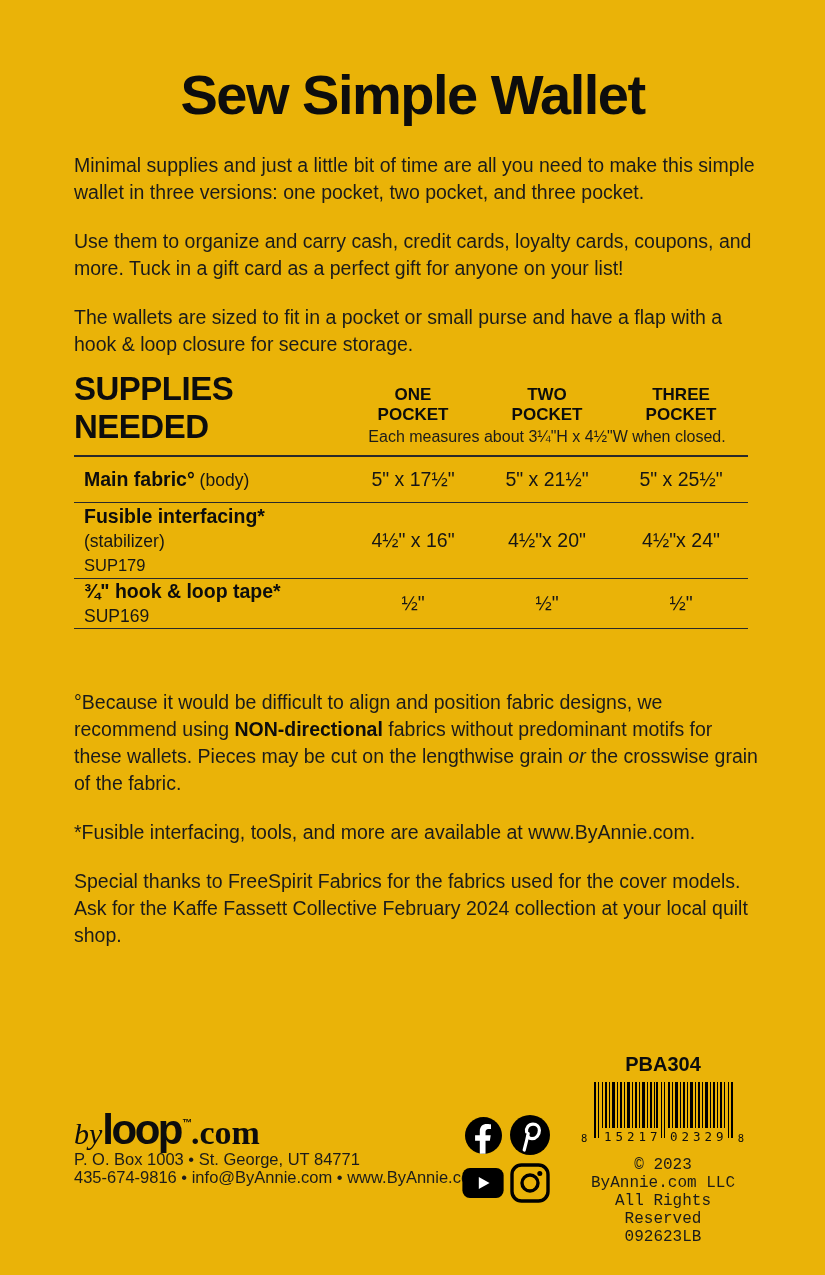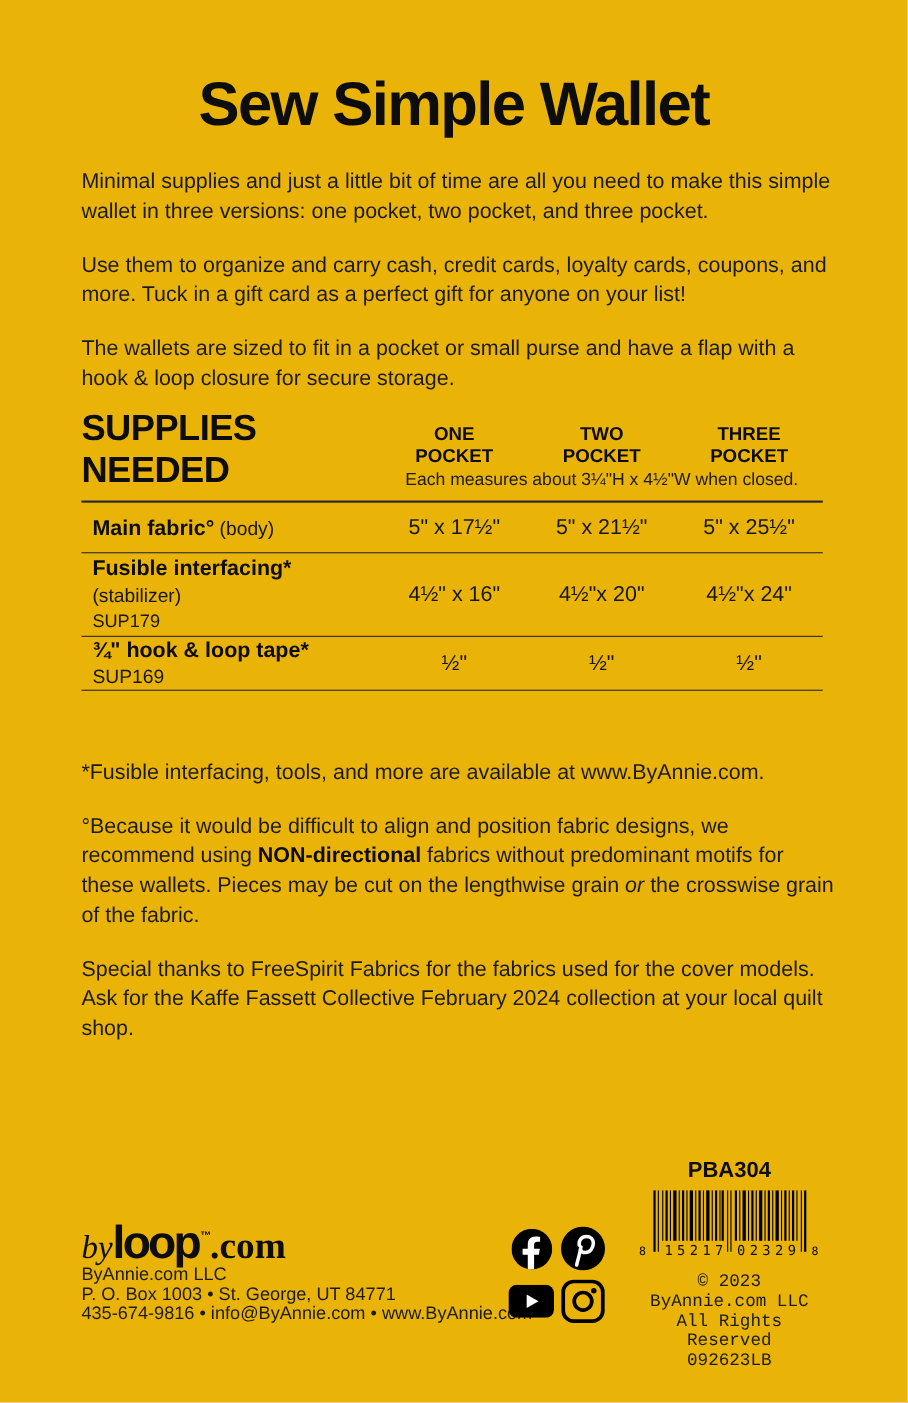--- a/index.html
+++ b/index.html
@@ -125,33 +125,32 @@
       <div class="svals">
         <div class="sval">½"</div>
         <div class="sval">½"</div>
         <div class="sval">½"</div>
       </div>
     </div>
 
   </div>
 
   <div class="notes">
+    <p><span>°Because it would be difficult to align and position fabric designs, we recommend using </span><span class="b">NON-directional</span><span> fabrics without predominant motifs for these wallets. Pieces may be cut on the lengthwise grain </span><span class="i">or</span><span> the crosswise grain of the fabric.</span></p>
     <p>*Fusible interfacing, tools, and more are available at www.ByAnnie.com.</p>
-    <p><span>°Because it would be difficult to align and position fabric designs, we recommend using </span><span class="b">NON-directional</span><span> fabrics without predominant motifs for these wallets. Pieces may be cut on the lengthwise grain </span><span class="i">or</span><span> the crosswise grain of the fabric.</span></p>
     <p>Special thanks to FreeSpirit Fabrics for the fabrics used for the cover models. Ask for the Kaffe Fassett Collective February 2024 collection at your local quilt shop.</p>
   </div>
 
   <div class="logo">
     <span class="logo-by">by</span>
       <span class="logo-annie">loop</span>
       <span class="logo-tm">™</span>
       <span class="logo-com">.com</span>
   </div>
   <div class="addr">
-    <div>ByAnnie.com LLC</div>
     <div>P. O. Box 1003 • St. George, UT  84771</div>
     <div>435-674-9816 • info@ByAnnie.com • www.ByAnnie.com</div>
   </div>
 
   <div class="social">
     <div class="cell">
       <svg width="37" height="37" viewBox="0 0 40 40">
           <circle cx="20" cy="20" r="20" fill="#000"></circle>
           <path fill="#fff" d="M26.9 25.6l.9-5.8h-5.6v-3.8c0-1.6.8-3.1 3.3-3.1h2.6V8s-2.3-.4-4.5-.4c-4.6 0-7.6 2.8-7.6 7.8v4.4h-5.1v5.8H16v14a20.2 20.2 0 0 0 6.2 0v-14z"></path>
         </svg>

